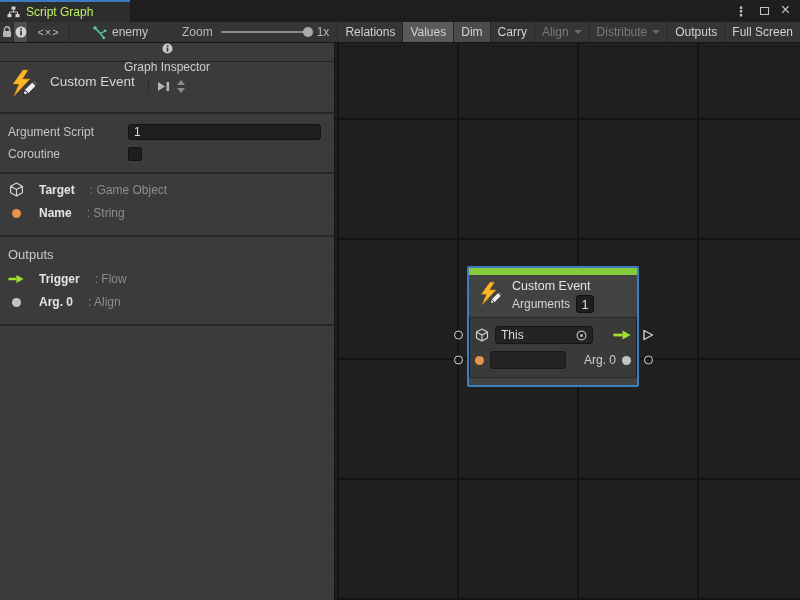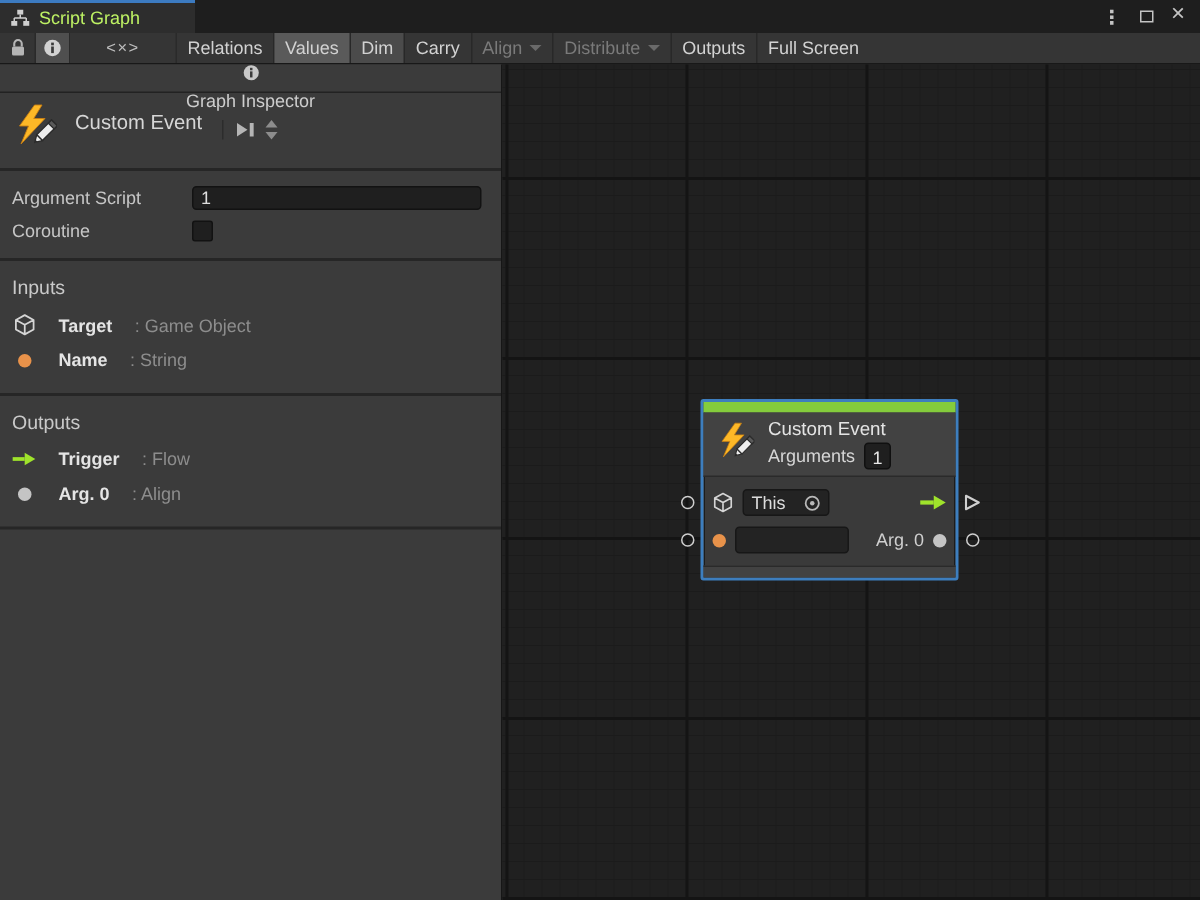--- a/index.html
+++ b/index.html
@@ -109,21 +109,21 @@
   }
   .node-green-bar { height:7px; background:#84cc3c; }
   .node-header { min-height:42px; background:#424242; border-bottom:1px solid #2a2a2a; display:flex; align-items:center; gap:9px; padding:4px 8px; }
   .node-header-text { display:flex; flex-direction:column; gap:2px; }
   .node-title { font-size:12.5px; color:#e4e4e4; }
   .node-args-row { display:flex; align-items:center; gap:6px; font-size:12px; color:#d6d6d6; }
   .args-field { width:18px; height:18px; background:#1f1f1f; border:1px solid #101010; border-radius:3px; color:#e8e8e8; text-align:center; line-height:18px; font-size:12px; }
   .node-body { padding:3px 6px; }
   .body-row { position:relative; display:flex; align-items:center; gap:6px; height:22px; margin:3px 0; }
   .nfield { height:18px; background:#232323; border:1px solid #171717; border-radius:3px; }
-  .this-field { width:58px; display:flex; align-items:center; justify-content:space-between; padding:0 5px; color:#dcdcdc; font-size:12px; }
+  .this-field { width:98px; display:flex; align-items:center; justify-content:space-between; padding:0 5px; color:#dcdcdc; font-size:12px; }
   .empty-field { width:76px; color:#dcdcdc; font-size:12px; padding:0 4px; font-family:inherit; outline:none; }
   .arg-label { margin-left:auto; color:#cfcfcf; font-size:12px; }
   .node-footer { height:8px; background:#424242; border-top:1px solid #2a2a2a; }
 
   .port-circle-out { position:absolute; width:9px; height:9px; border:1.5px solid #cfcfcf; border-radius:50%; top:50%; transform:translateY(-50%); }
   .p-left { left:-21px; }
   .p-right { right:-22px; }
   .port-tri-out { position:absolute; right:-23px; top:50%; transform:translateY(-50%); display:flex; }
 </style>
 </head>
@@ -163,20 +163,38 @@
       <span style="display:flex;">
         <svg width="12" height="12" viewBox="0 0 12 12">
           <circle cx="6" cy="6" r="5.5" fill="#d2d2d2"></circle>
           <rect x="5.1" y="2.4" width="1.8" height="1.8" fill="#3a3a3a"></rect>
           <rect x="5.1" y="5" width="1.8" height="4.4" fill="#3a3a3a"></rect>
         </svg>
       </span>
     </div>
     <div class="tb-seg seg-code">
       <span>&lt;×&gt;</span>
+    </div>
+    <div class="tb-middle">
+      <span class="crumb-icon">
+        <svg width="15" height="15" viewBox="0 0 15 15">
+          <circle cx="3" cy="3" r="1.8" fill="#56c8b2"></circle>
+          <path d="M4 4 L8.5 8.5" stroke="#56c8b2" stroke-width="1.6" fill="none"></path>
+          <path d="M8.5 8.5 L13 6" stroke="#56c8b2" stroke-width="1.4" fill="none"></path>
+          <path d="M8.5 8.5 L11.5 12.5" stroke="#56c8b2" stroke-width="1.4" fill="none"></path>
+          <circle cx="13.2" cy="5.8" r="1.4" fill="#56c8b2"></circle>
+          <circle cx="11.8" cy="12.8" r="1.4" fill="#56c8b2"></circle>
+        </svg>
+      </span>
+      <span class="crumb-label">enemy</span>
+      <span class="zoom-label">Zoom</span>
+      <span class="slider-track">
+        <span class="slider-handle"></span>
+      </span>
+      <span class="zoom-value">1x</span>
     </div>
     <div class="tb-btn">
       <span>Relations</span>
     </div>
     <div class="tb-btn active">
       <span>Values</span>
     </div>
     <div class="tb-btn semi">
       <span>Dim</span>
     </div>
@@ -245,21 +263,20 @@
           <span class="form-label">Argument Script</span>
           <input class="text-field" value="1" style="">
         </div>
         <div class="form-row">
           <span class="form-label">Coroutine</span>
           <span class="checkbox"></span>
         </div>
       </div>
 
       <div class="section ports-section">
-        <div class="ports-title">Inputs</div>
         <div class="port-row">
           <span class="port-icon-box">
             <svg width="15" height="15" viewBox="0 0 14 14">
               <path d="M7 1 L12.5 4 V10 L7 13 L1.5 10 V4 Z M1.5 4 L7 7 L12.5 4 M7 7 V13" stroke="#d5d5d5" stroke-width="1.1" fill="none" stroke-linejoin="round"></path>
             </svg>
           </span>
           <span class="port-name">Target</span>
           <span class="port-type"><span> : </span><span>Game Object</span></span>
         </div>
         <div class="port-row">

